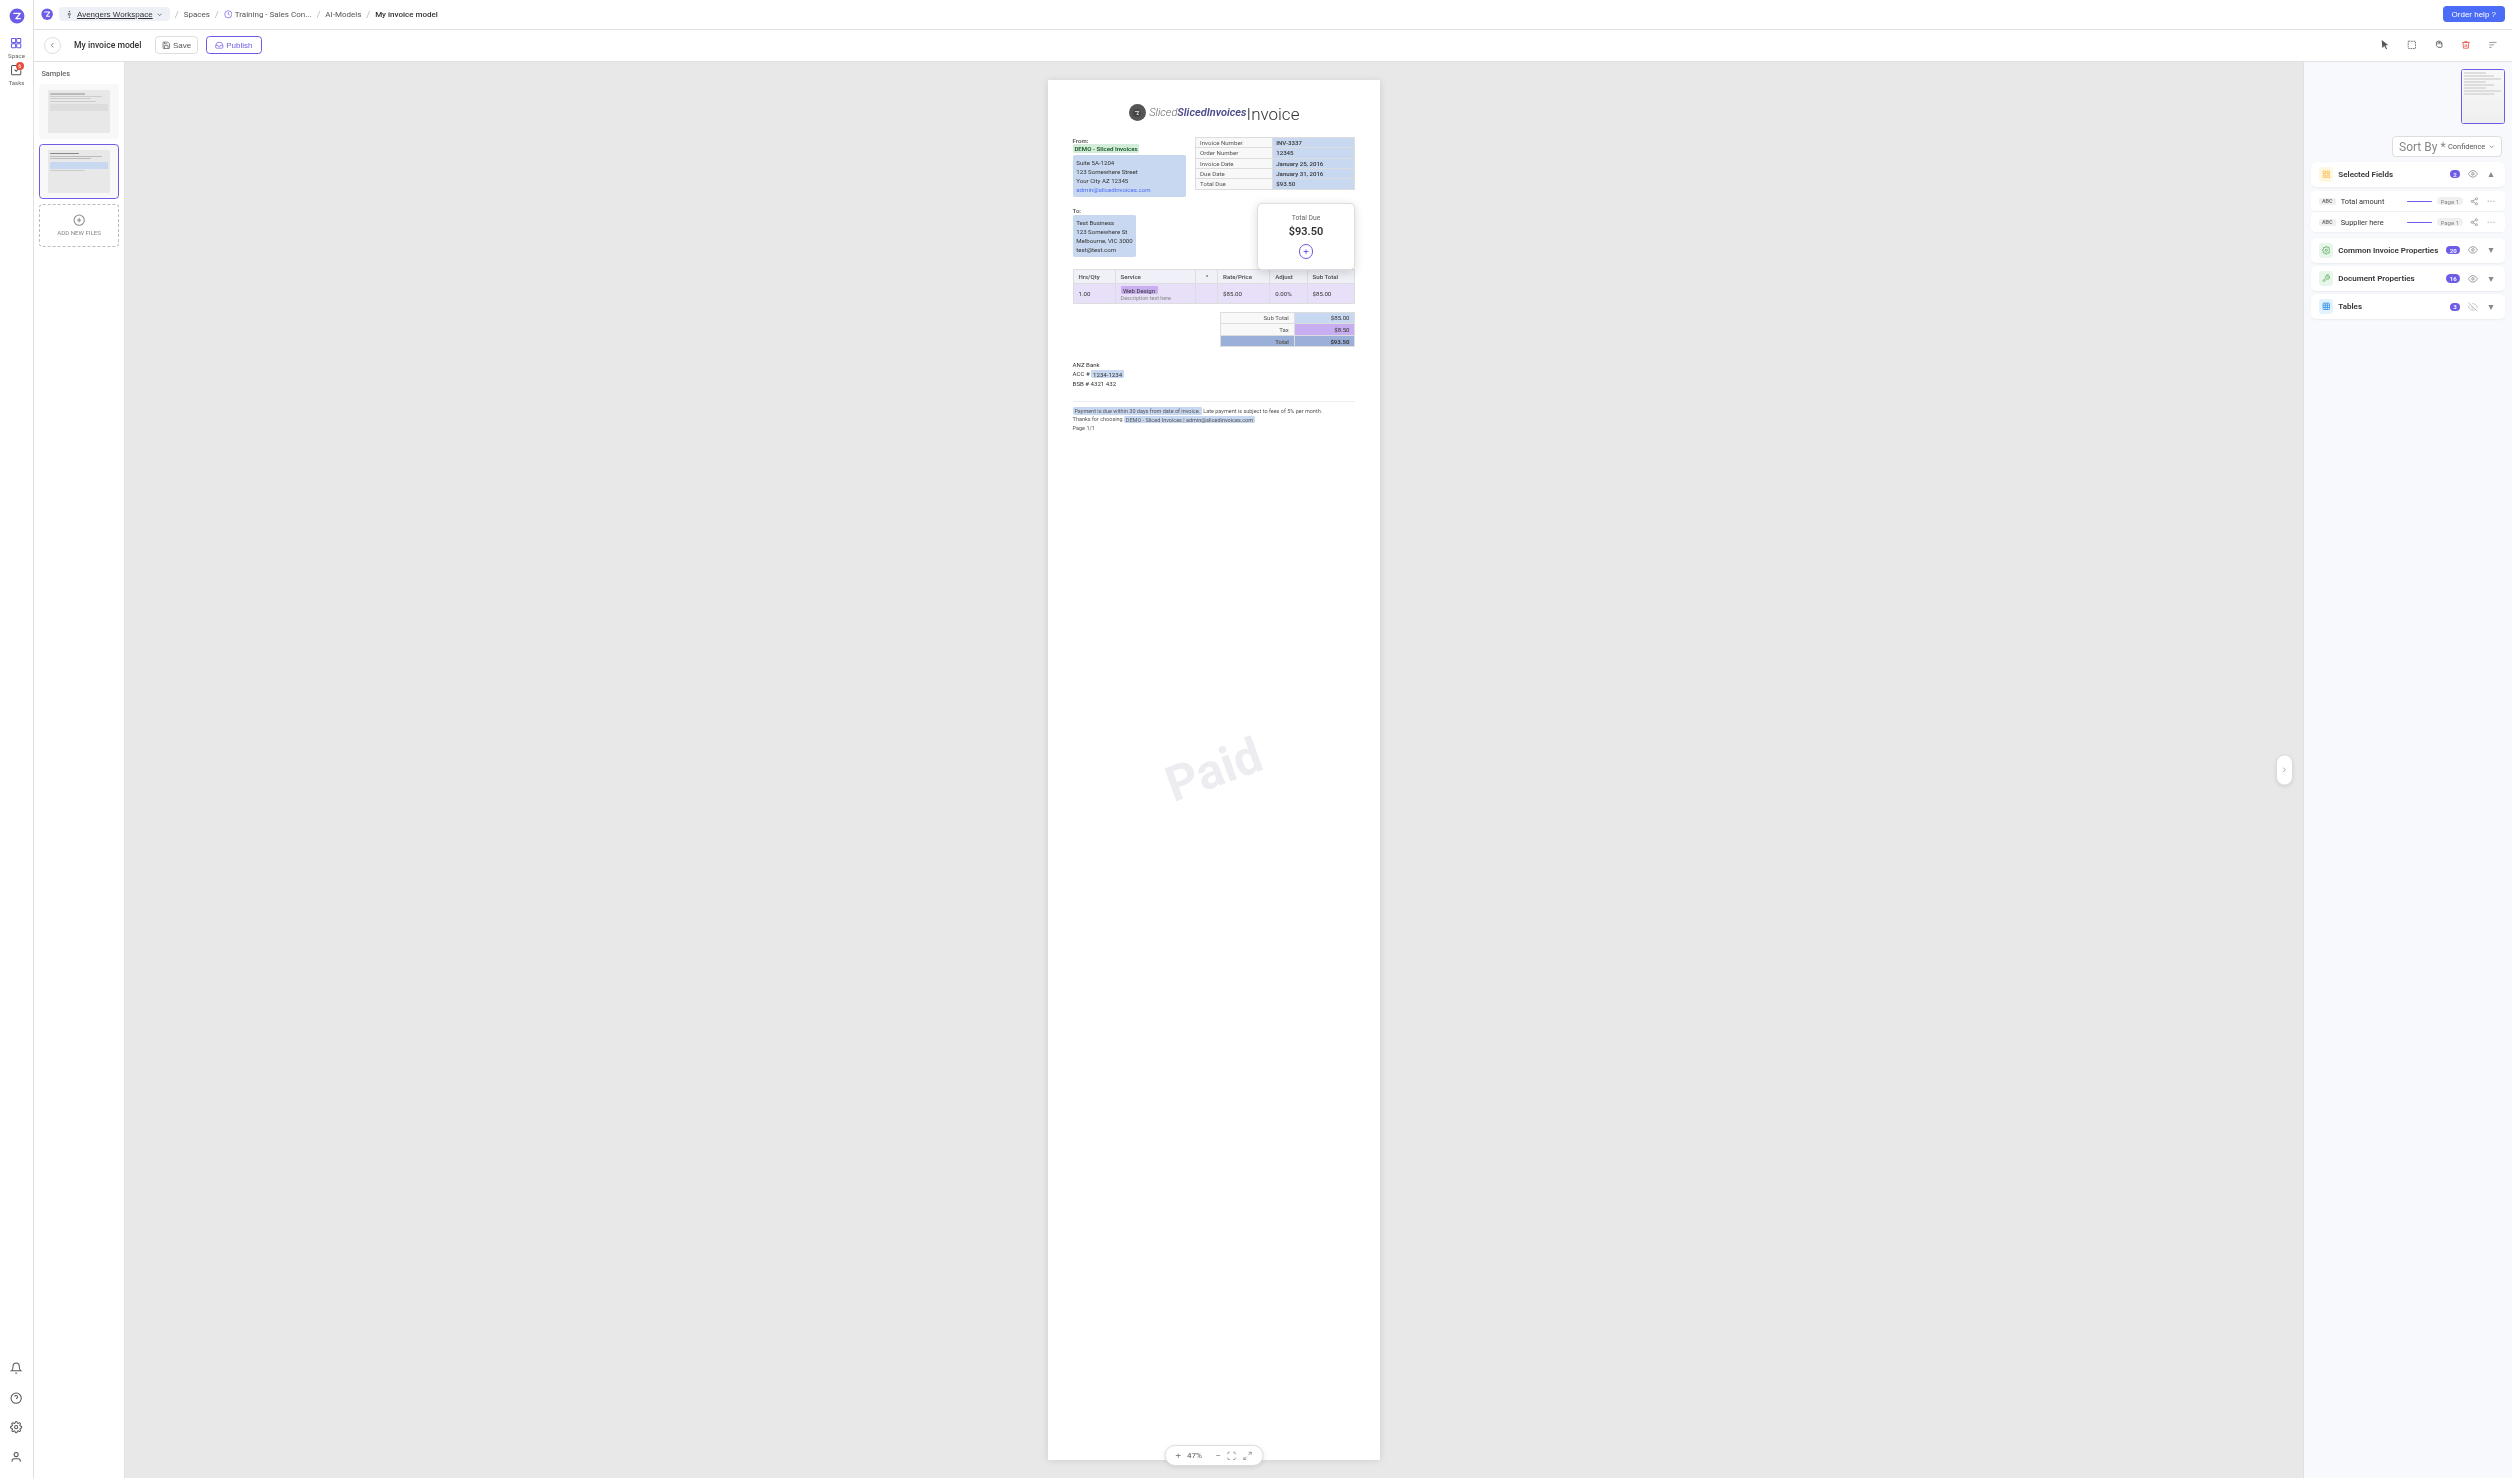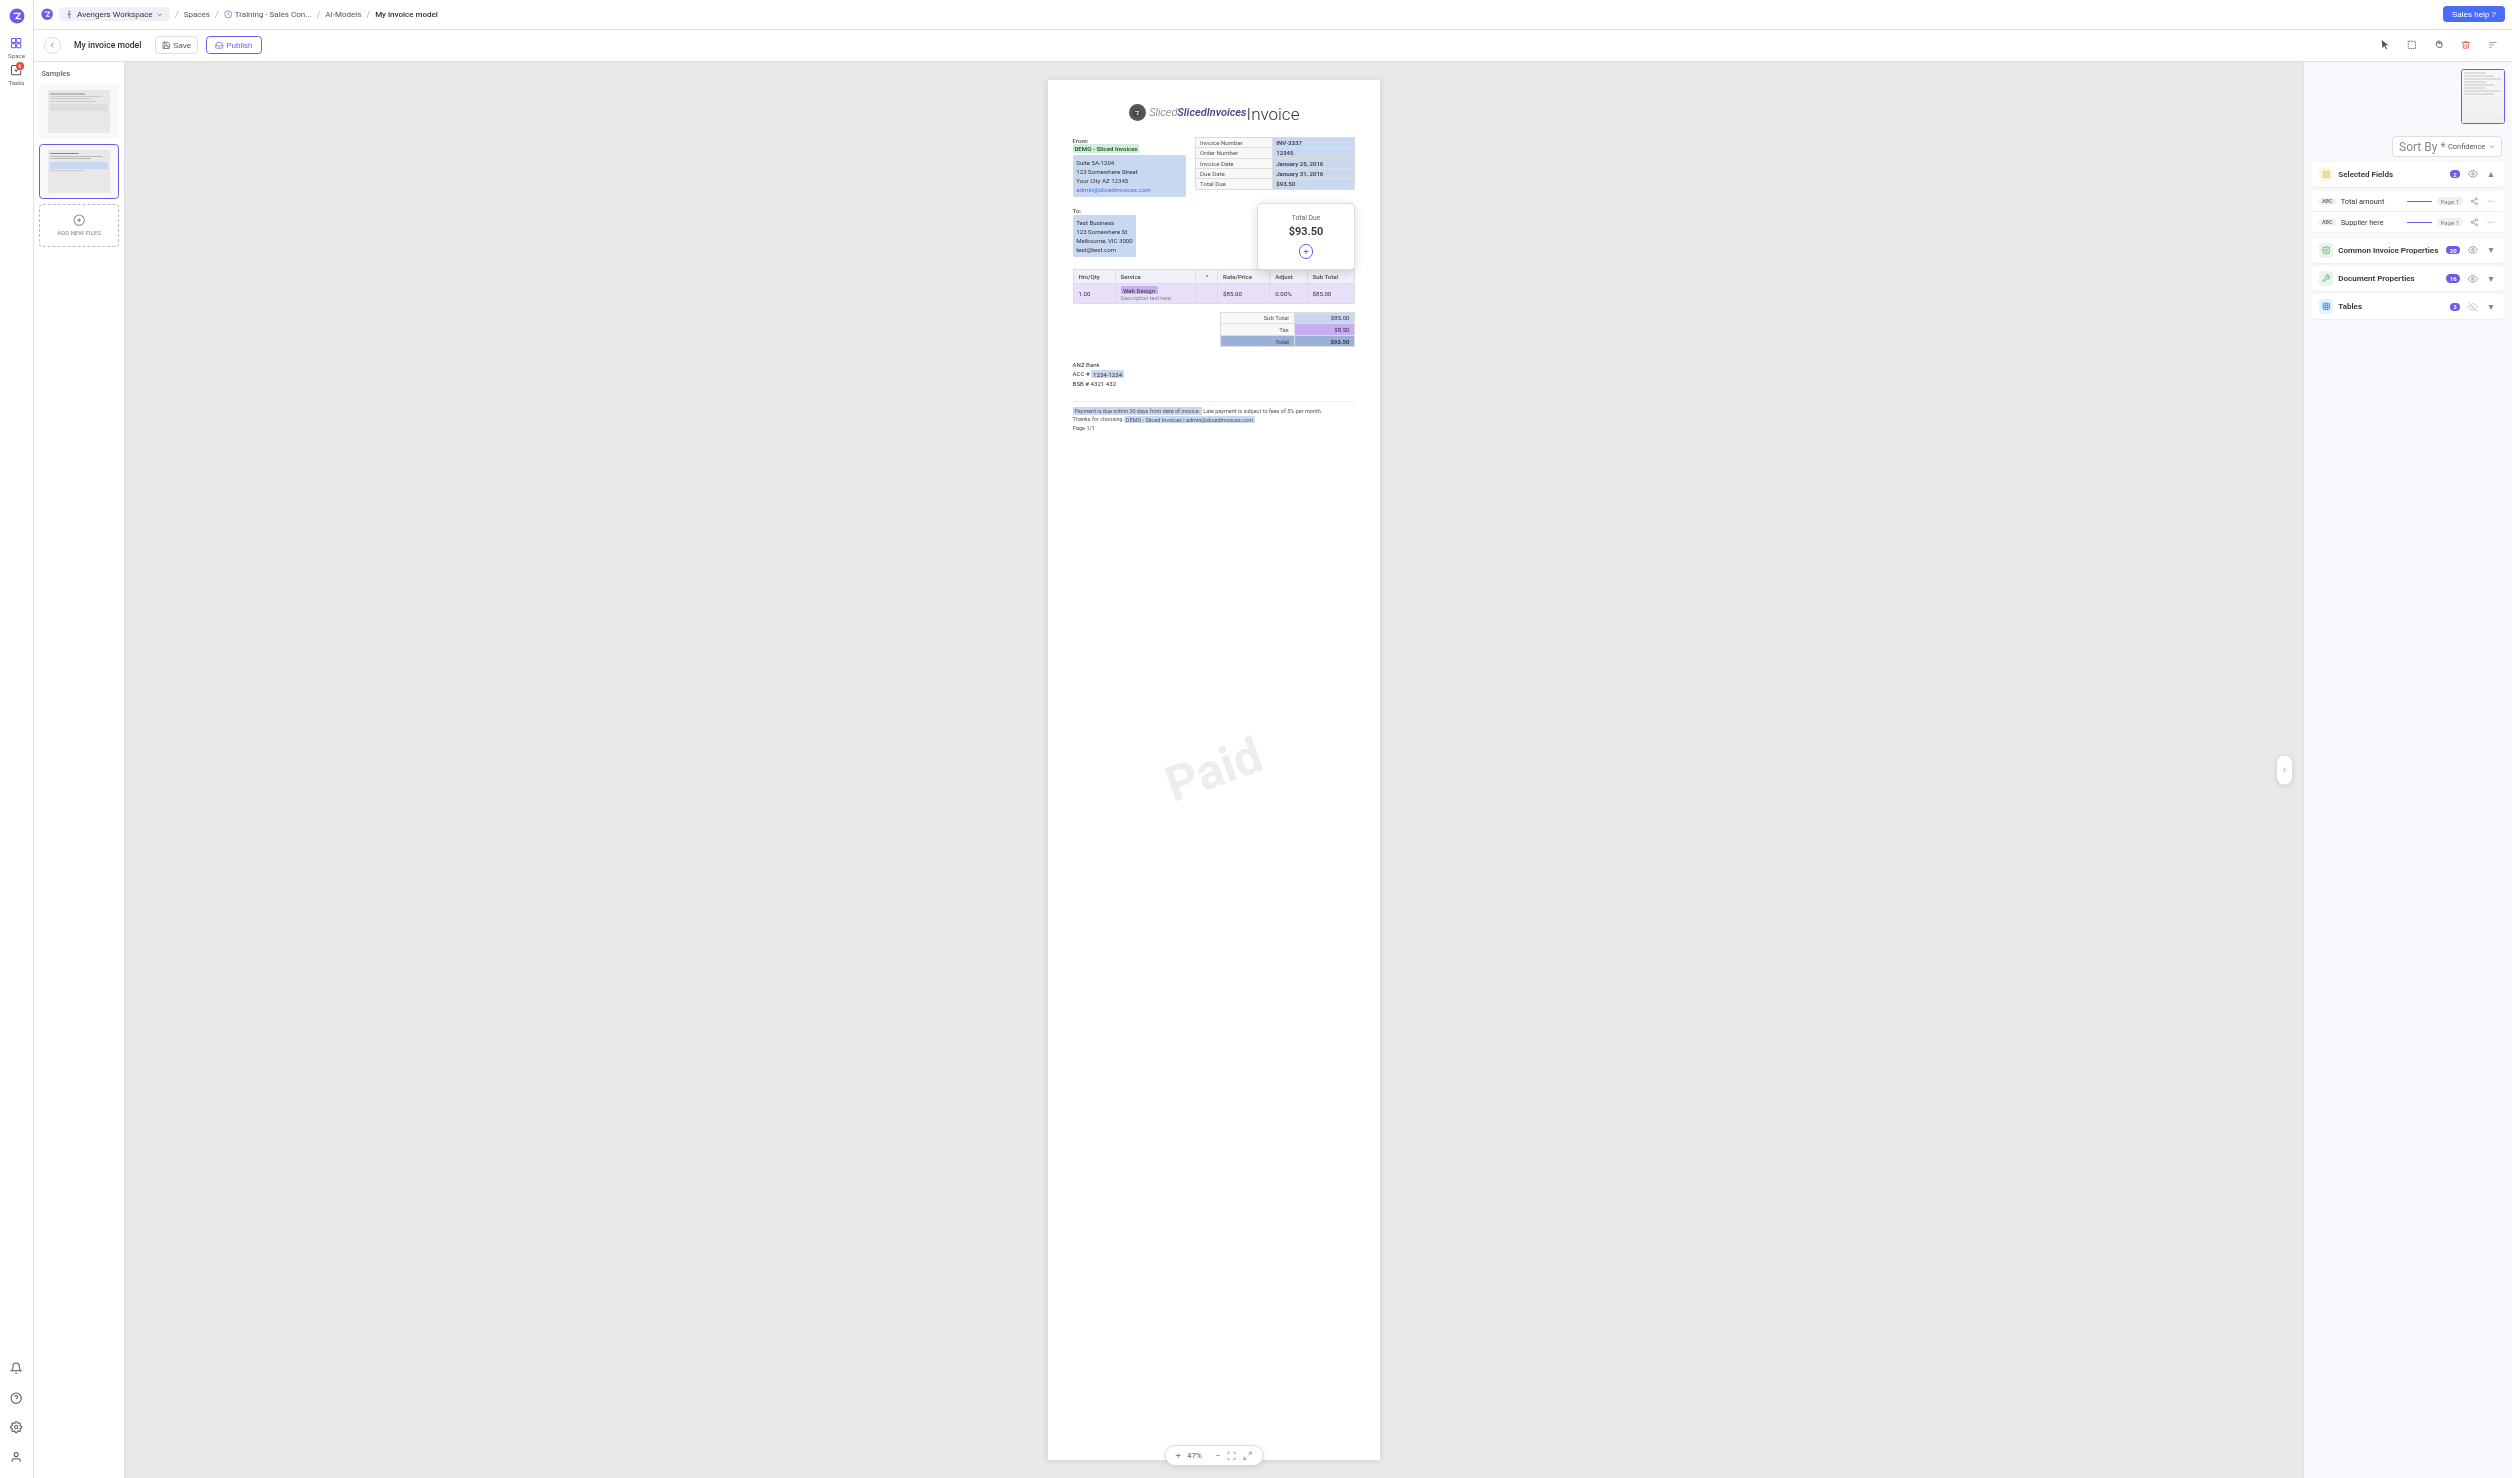--- a/index.html
+++ b/index.html
@@ -24,21 +24,21 @@
     .left-sidebar .badge { background: #e74c3c; color: #fff; border-radius: 6.1px; font-size: 5.5px; padding: 0.6px 2.5px; position: absolute; top: -1.2px; right: -1.2px; }
     .left-sidebar .icon-wrap { position: relative; }
     .left-sidebar .spacer { flex: 1; }
     .left-sidebar .bottom-icons { display: flex; flex-direction: column; align-items: center; gap: 2.5px; padding-bottom: 7.4px; }
 
     
     .main-container { flex: 1; display: flex; flex-direction: column; overflow: hidden; }
 
     
     .topbar { height: 29.5px; background: #fff; border-bottom: 0.6px solid #e0e0e0; display: flex; align-items: center; padding: 0 7.4px; gap: 4.9px; flex-shrink: 0; }
-    .topbar .workspace-btn { display: flex; align-items: center; gap: 3.7px; padding: 2.5px 6.1px; border-radius: 3.7px; background: #eef0f8; color: #333; font-size: 8px; font-weight: 500; cursor: pointer; border: none; }
+    .topbar .workspace-btn { display: flex; align-items: center; gap: 3.7px; padding: 2.5px 6.1px; border-radius: 3.7px; background: #eef0f8; color: #333; font-size: 8px; font-weight: 500; cursor: pointer; border: none; text-decoration: underline; }
     .topbar .workspace-btn svg { width: 8.6px; height: 8.6px; }
     .topbar .nav-sep { color: #bbb; font-size: 9.8px; }
     .topbar .nav-link { color: #555; font-size: 8px; cursor: pointer; display: flex; align-items: center; gap: 2.5px; }
     .topbar .nav-link.active { color: #333; font-weight: 500; }
     .topbar .spacer { flex: 1; }
     .topbar .help-btn { background: #4a6cf7; color: #fff; border: none; border-radius: 3.7px; padding: 3.7px 8.6px; font-size: 8px; cursor: pointer; }
 
     
     .toolbar { height: 32px; background: #fff; border-bottom: 0.6px solid #e0e0e0; display: flex; align-items: center; padding: 0 9.8px; gap: 7.4px; flex-shrink: 0; }
     .toolbar .back-btn { width: 17px; height: 17px; border-radius: 50%; border: 0.6px solid #ddd; display: flex; align-items: center; justify-content: center; cursor: pointer; background: #fff; }
@@ -246,21 +246,21 @@
         <circle cx="12" cy="12" r="10"></circle>
           <polyline points="12 6 12 12 16 14"></polyline>
       </svg>
       <span>Training - Sales Con...</span>
     </span>
     <span class="nav-sep">/</span>
     <span class="nav-link">AI-Models</span>
     <span class="nav-sep">/</span>
     <span class="nav-link active">My invoice model</span>
     <div class="spacer"></div>
-    <button class="help-btn">Sales help ?</button>
+    <button class="help-btn">Order help ?</button>
   </div>
 
   <div class="toolbar">
     <button class="back-btn">
       <svg viewBox="0 0 24 24" fill="none" stroke="#555" stroke-width="2" style="width:8.6px;height:8.6px;">
         <polyline points="15 18 9 12 15 6"></polyline>
       </svg>
     </button>
     <span class="model-name">My invoice model</span>
     <button class="tool-btn">

